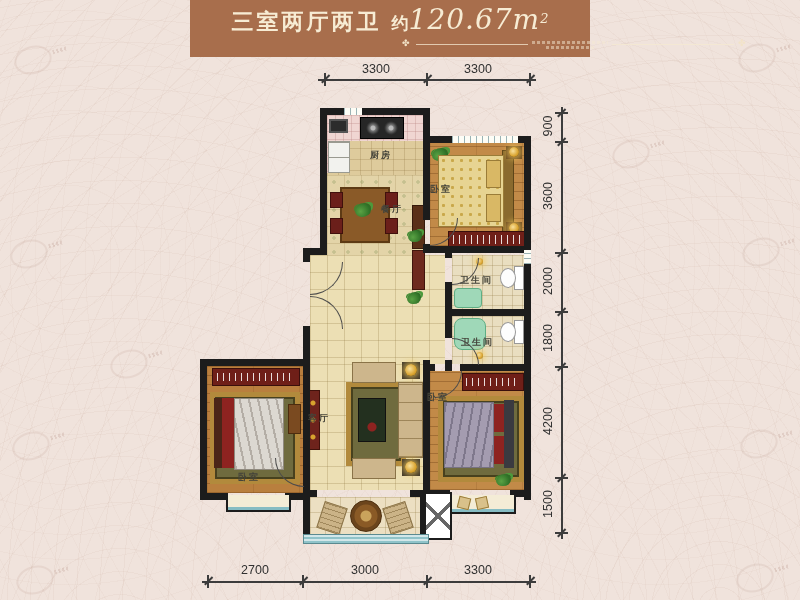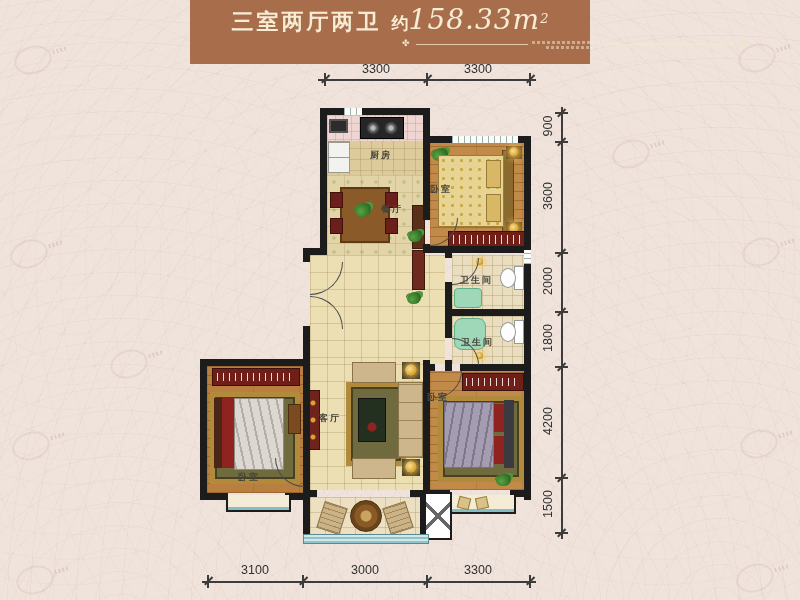--- a/index.html
+++ b/index.html
@@ -9,21 +9,21 @@
       repeating-radial-gradient(circle at 120px 640px, transparent 0 22px, rgba(180,140,120,.07) 22px 23px),
       repeating-radial-gradient(circle at 430px 680px, transparent 0 22px, rgba(180,140,120,.06) 22px 23px),
       repeating-radial-gradient(circle at 720px 610px, transparent 0 22px, rgba(180,140,120,.08) 22px 23px),
       repeating-radial-gradient(circle at 660px 260px, transparent 0 24px, rgba(180,140,120,.05) 24px 25px),
       repeating-radial-gradient(circle at 70px 260px, transparent 0 24px, rgba(180,140,120,.05) 24px 25px);}
   .wm{position:absolute;width:34px;height:24px;border:2px solid rgba(185,150,138,.5);border-radius:50%;
       opacity:.33;transform:rotate(-16deg)}
   .wm::after{content:"";position:absolute;left:38px;top:8px;width:15px;height:4px;
       background:repeating-linear-gradient(90deg,rgba(185,150,138,.8) 0 2px,transparent 2px 4px)}
   
-  .banner{position:absolute;left:190px;top:0;width:400px;height:64px;background:#a86e4c;color:#f7ecd4}
+  .banner{position:absolute;left:190px;top:0;width:400px;height:57px;background:#a86e4c;color:#f7ecd4}
   .trow{position:absolute;left:0;top:3px;width:100%;display:flex;justify-content:center;align-items:baseline;gap:10px}
   .t-cn{font-size:22px;font-weight:bold;letter-spacing:3px}
   .t-pre{font-size:17px;font-weight:bold}
   .t-num{font-family:"DejaVu Serif",serif;font-style:italic;font-size:28px;letter-spacing:1px}
   .t-sup{font-family:"DejaVu Serif",serif;font-style:italic;font-size:13px;vertical-align:super}
   .bline{position:absolute;top:44px;height:1px;background:rgba(245,233,210,.75)}
   .orn{position:absolute;top:38px;font-size:9px;color:#f2e3c8}
   .fineprint{position:absolute;left:342px;top:41px;width:76px;height:3px;opacity:.55;
       background:repeating-linear-gradient(90deg,rgba(245,233,210,.9) 0 3px,transparent 3px 5px)}
   .fineprint.r2{left:356px;top:46px;width:50px}
@@ -88,21 +88,21 @@
   <span class="wm" style="left:742px;top:238px"></span>
   <span class="wm" style="left:740px;top:430px"></span>
   <span class="wm" style="left:736px;top:564px"></span>
   <span class="wm" style="left:612px;top:140px"></span>
   <span class="wm" style="left:110px;top:350px"></span>
 
   <div class="banner">
     <div class="trow">
       <span class="t-cn">三室两厅两卫</span>
       <span>
-        <span class="t-pre">约</span><span class="t-num">158.33</span><span class="t-num">m</span><span class="t-sup">2</span>
+        <span class="t-pre">约</span><span class="t-num">120.67</span><span class="t-num">m</span><span class="t-sup">2</span>
       </span>
     </div>
     <span class="orn" style="left:212px">✤</span>
     <span class="bline" style="left:226px;width:112px"></span>
     <span class="fineprint"></span>
     <span class="fineprint r2"></span>
     <span class="bline" style="left:422px;width:122px"></span>
     <span class="orn" style="left:548px">✤</span>
   </div>
 
@@ -247,21 +247,21 @@
   <div class="arc tl" style="left:452px;top:258px;width:26px;height:26px"></div>
   <div class="arc bl" style="left:452px;top:338px;width:26px;height:26px"></div>
   <div class="arc tl" style="left:435px;top:371px;width:26px;height:26px"></div>
   <div class="arc tr" style="left:275px;top:458px;width:28px;height:28px"></div>
 
   <span class="rlabel" style="left:370px;top:149px">厨房</span>
   <span class="rlabel" style="left:381px;top:203px">餐厅</span>
   <span class="rlabel" style="left:430px;top:183px">卧室</span>
   <span class="rlabel" style="left:460px;top:274px">卫生间</span>
   <span class="rlabel" style="left:461px;top:336px">卫生间</span>
-  <span class="rlabel" style="left:319px;top:412px">客厅</span>
+  <span class="rlabel" style="left:308px;top:412px">客厅</span>
   <span class="rlabel" style="left:238px;top:471px">卧室</span>
   <span class="rlabel" style="left:427px;top:391px">卧室</span>
 
   <div class="dline" style="left:318px;top:79px;width:218px;height:1.5px"></div>
   <span class="tick" style="left:324px;top:72.5px"></span>
   <span class="tick" style="left:426px;top:72.5px"></span>
   <span class="tick" style="left:529px;top:72.5px"></span>
   <span class="slash" style="left:319.5px;top:78.2px"></span>
   <span class="slash" style="left:421.5px;top:78.2px"></span>
   <span class="slash" style="left:524.5px;top:78.2px"></span>
@@ -292,17 +292,17 @@
 
   <div class="dline" style="left:202px;top:581px;width:334px;height:1.5px"></div>
   <span class="tick" style="left:207px;top:574.5px"></span>
   <span class="tick" style="left:302px;top:574.5px"></span>
   <span class="tick" style="left:426px;top:574.5px"></span>
   <span class="tick" style="left:529px;top:574.5px"></span>
   <span class="slash" style="left:202.5px;top:580.2px"></span>
   <span class="slash" style="left:297.5px;top:580.2px"></span>
   <span class="slash" style="left:421.5px;top:580.2px"></span>
   <span class="slash" style="left:524.5px;top:580.2px"></span>
-  <span class="dlabel" style="left:230px;top:563px">3100</span>
+  <span class="dlabel" style="left:230px;top:563px">2700</span>
   <span class="dlabel" style="left:340px;top:563px">3000</span>
   <span class="dlabel" style="left:453px;top:563px">3300</span>
 
 </div>
 
 </body></html>

